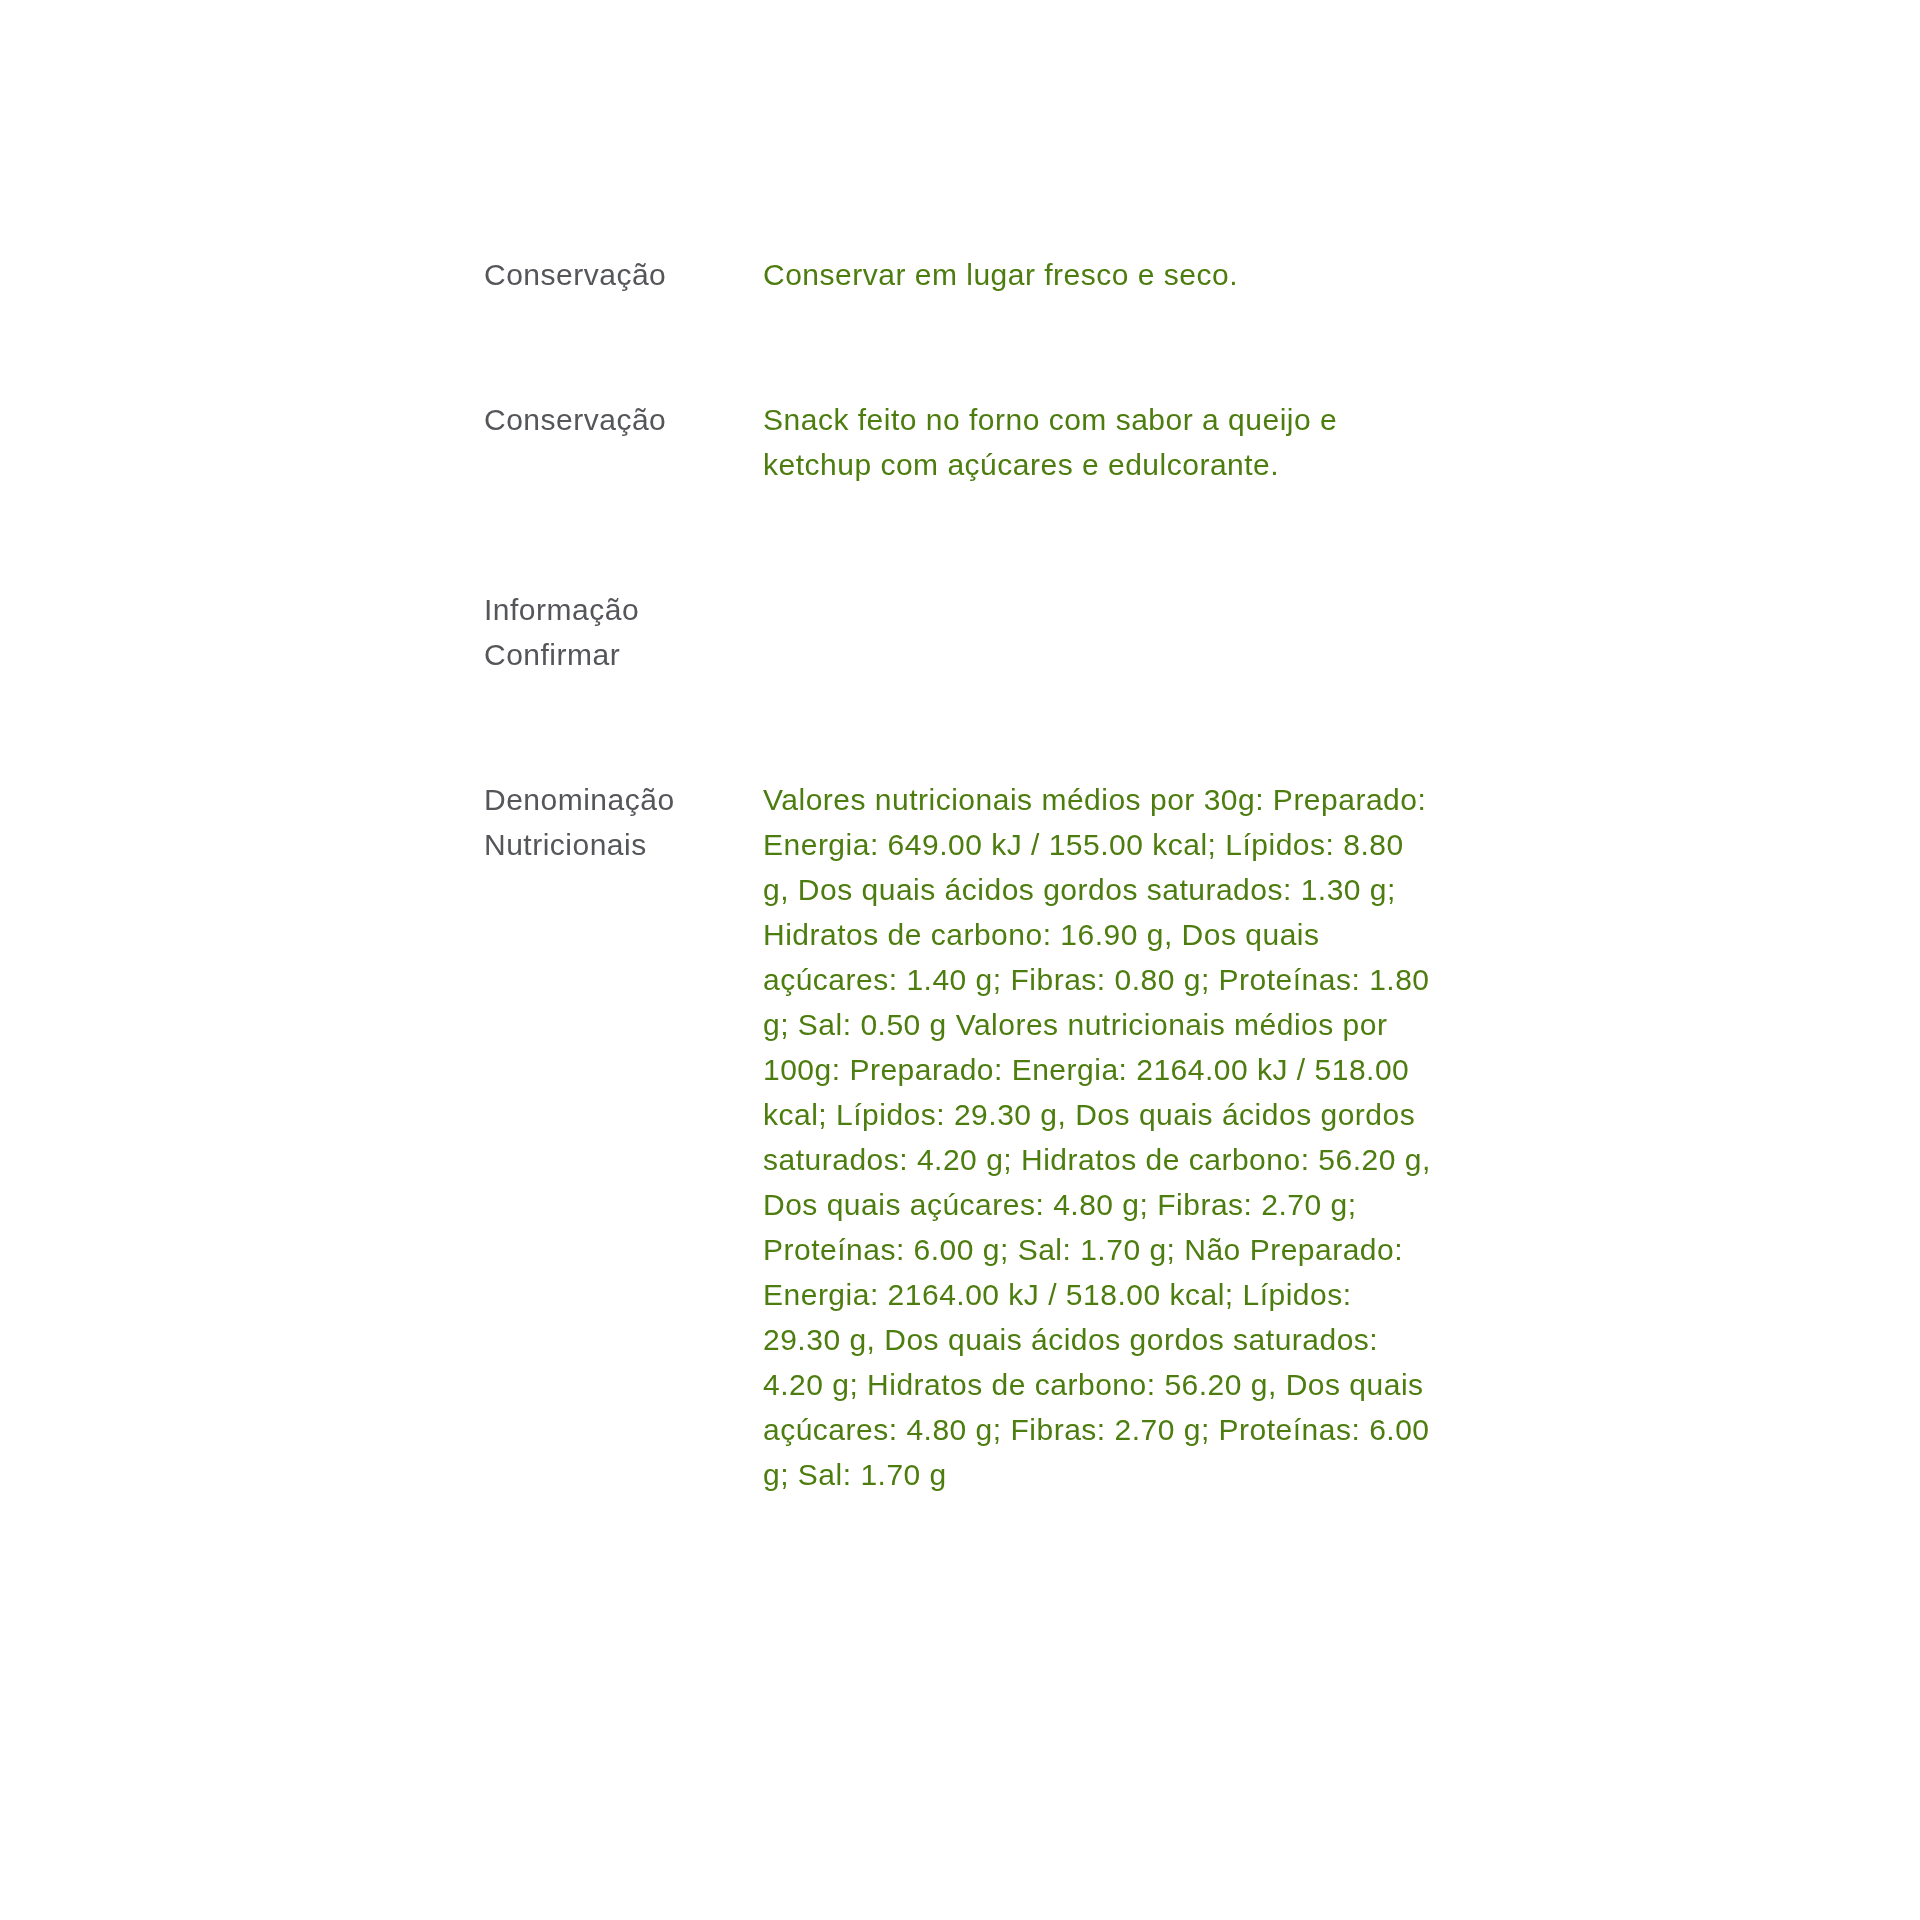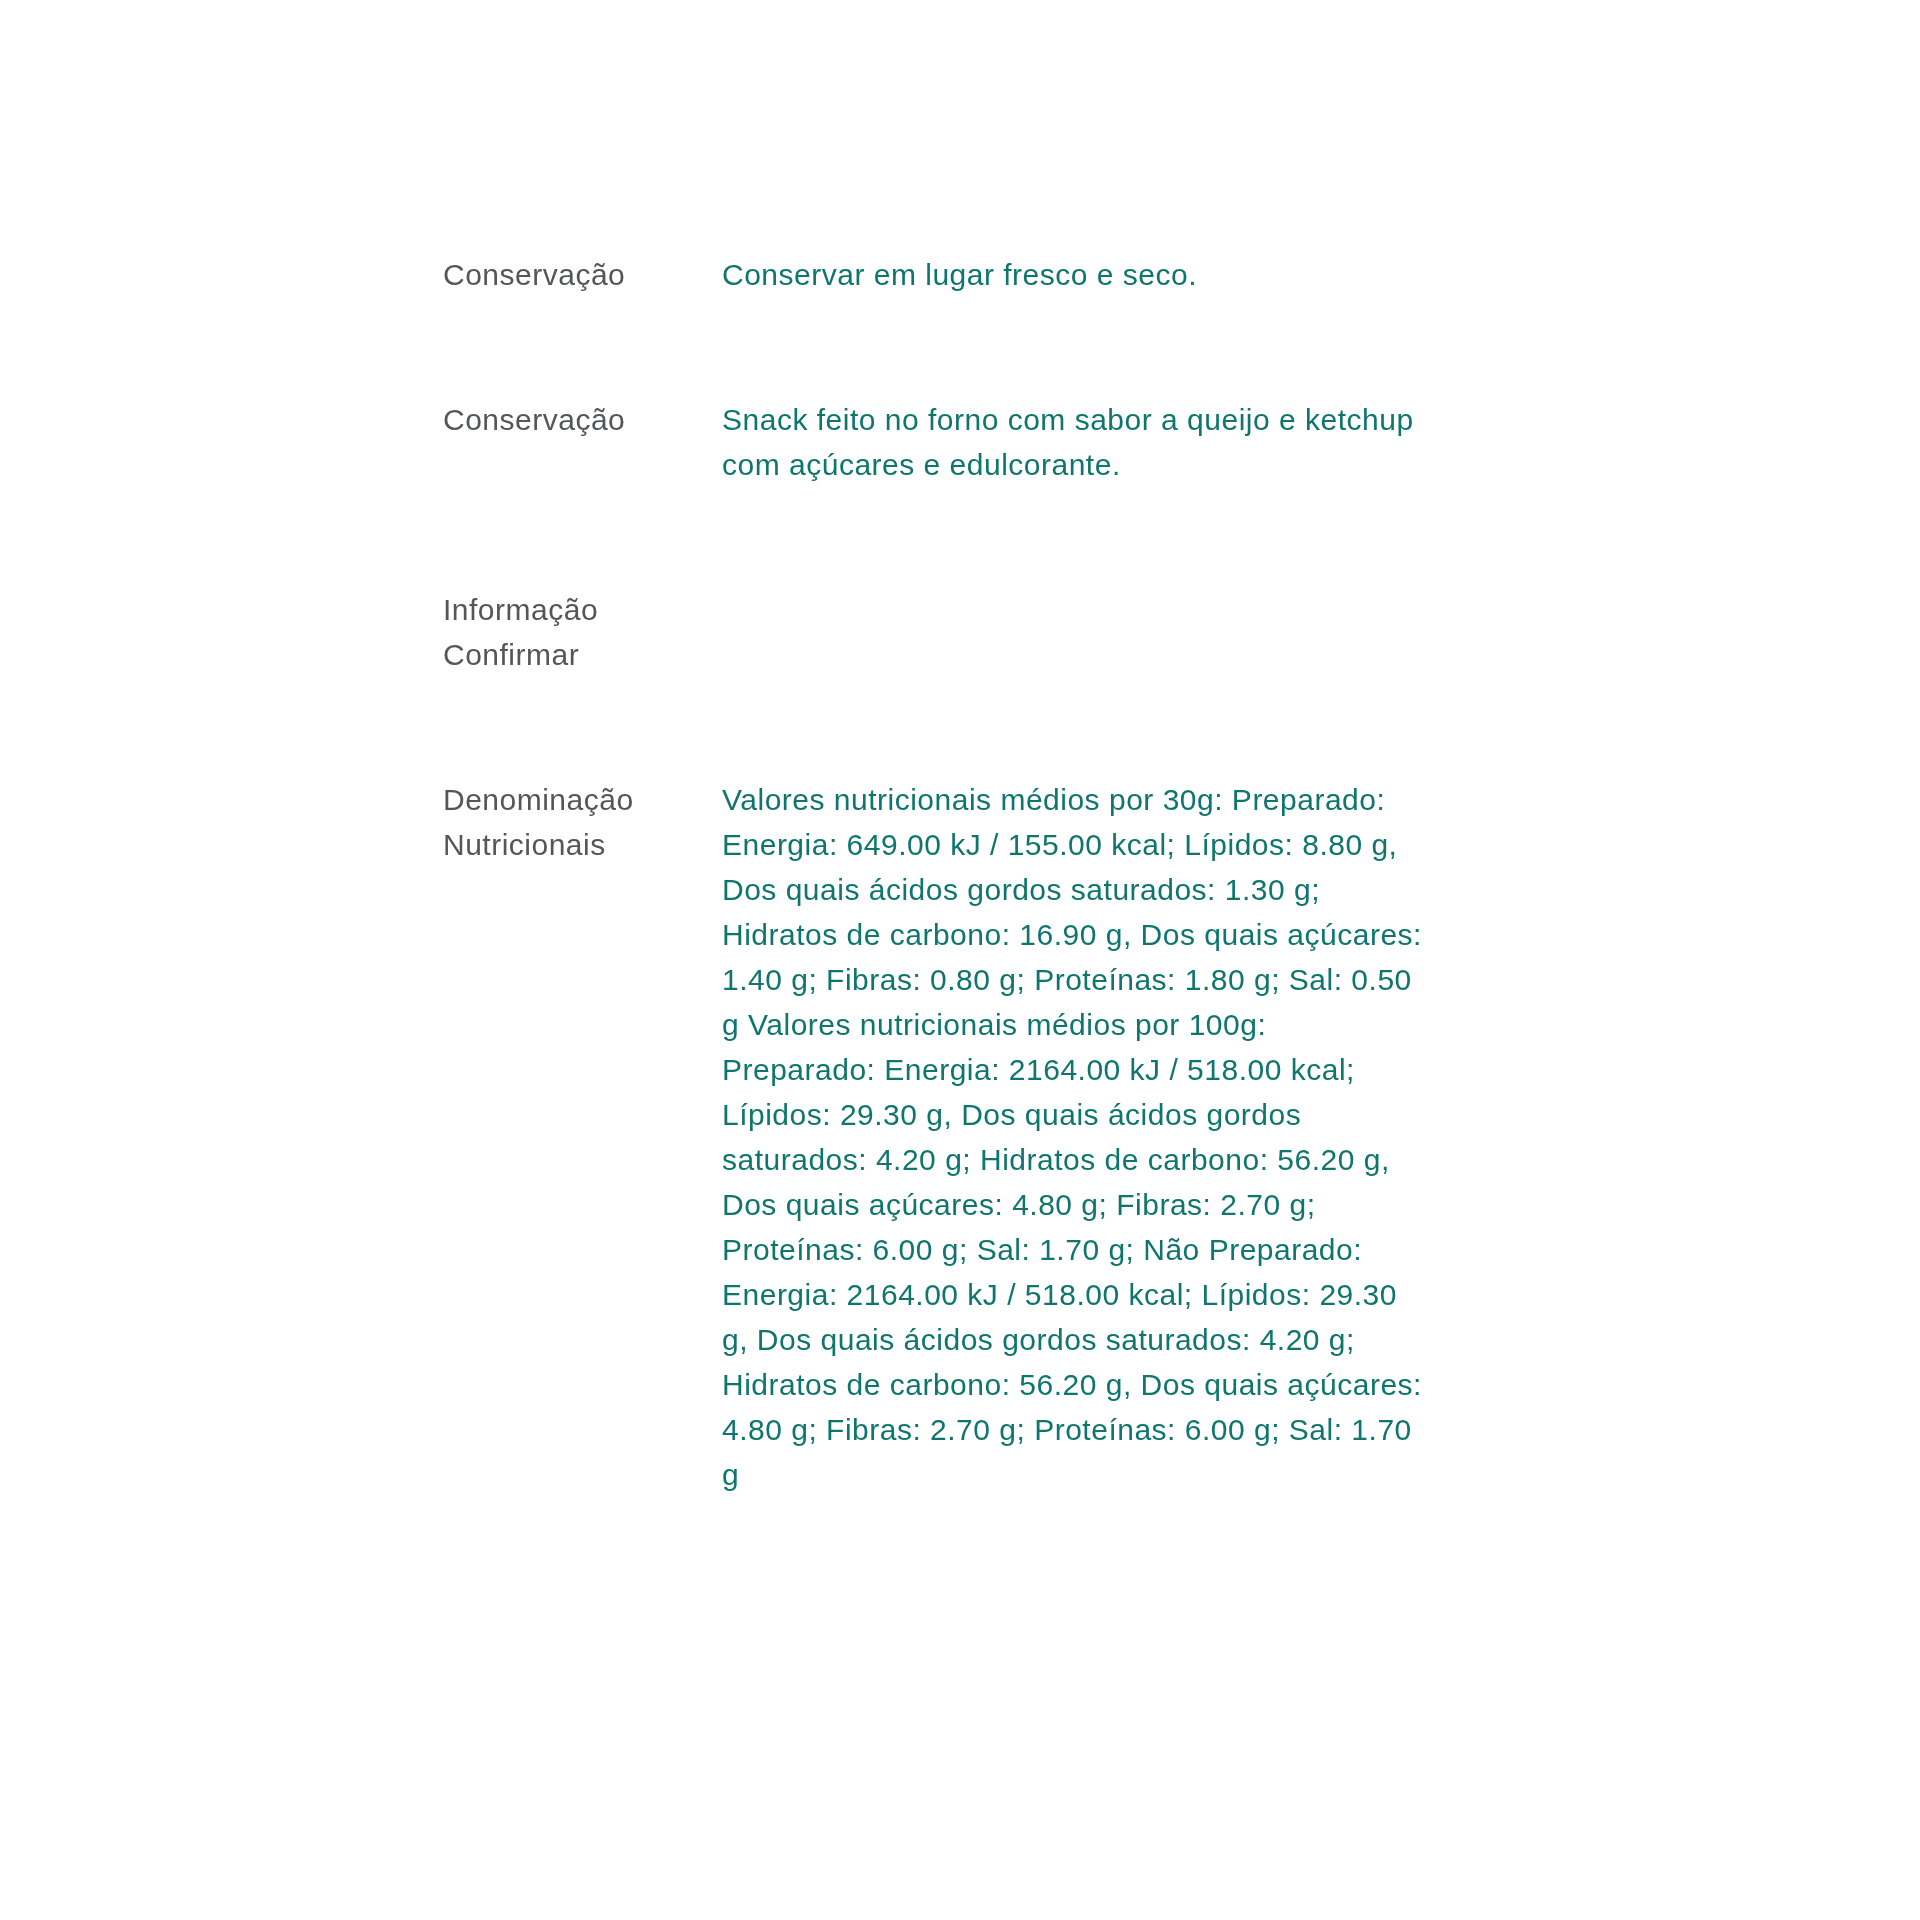--- a/index.html
+++ b/index.html
@@ -29,28 +29,29 @@
     margin-bottom: 0;
   }
   .detail-label {
     width: 279px;
     flex-shrink: 0;
     font-size: 30px;
     line-height: 45px;
     font-weight: 300;
     letter-spacing: 0.5px;
     color: #55565a;
+    margin-left: 41px;
   }
   .detail-value {
     width: 703px;
     font-size: 30px;
     line-height: 45px;
     font-weight: 300;
     letter-spacing: 0.5px;
-    color: #0f766e;
+    color: #4d7c0f;
   }
 </style>
 </head>
 <body>
 
 <div class="details">
 
   <div class="detail-row">
     <div class="detail-label">Conservação</div>
     <div class="detail-value">Conservar em lugar fresco e seco.</div>

